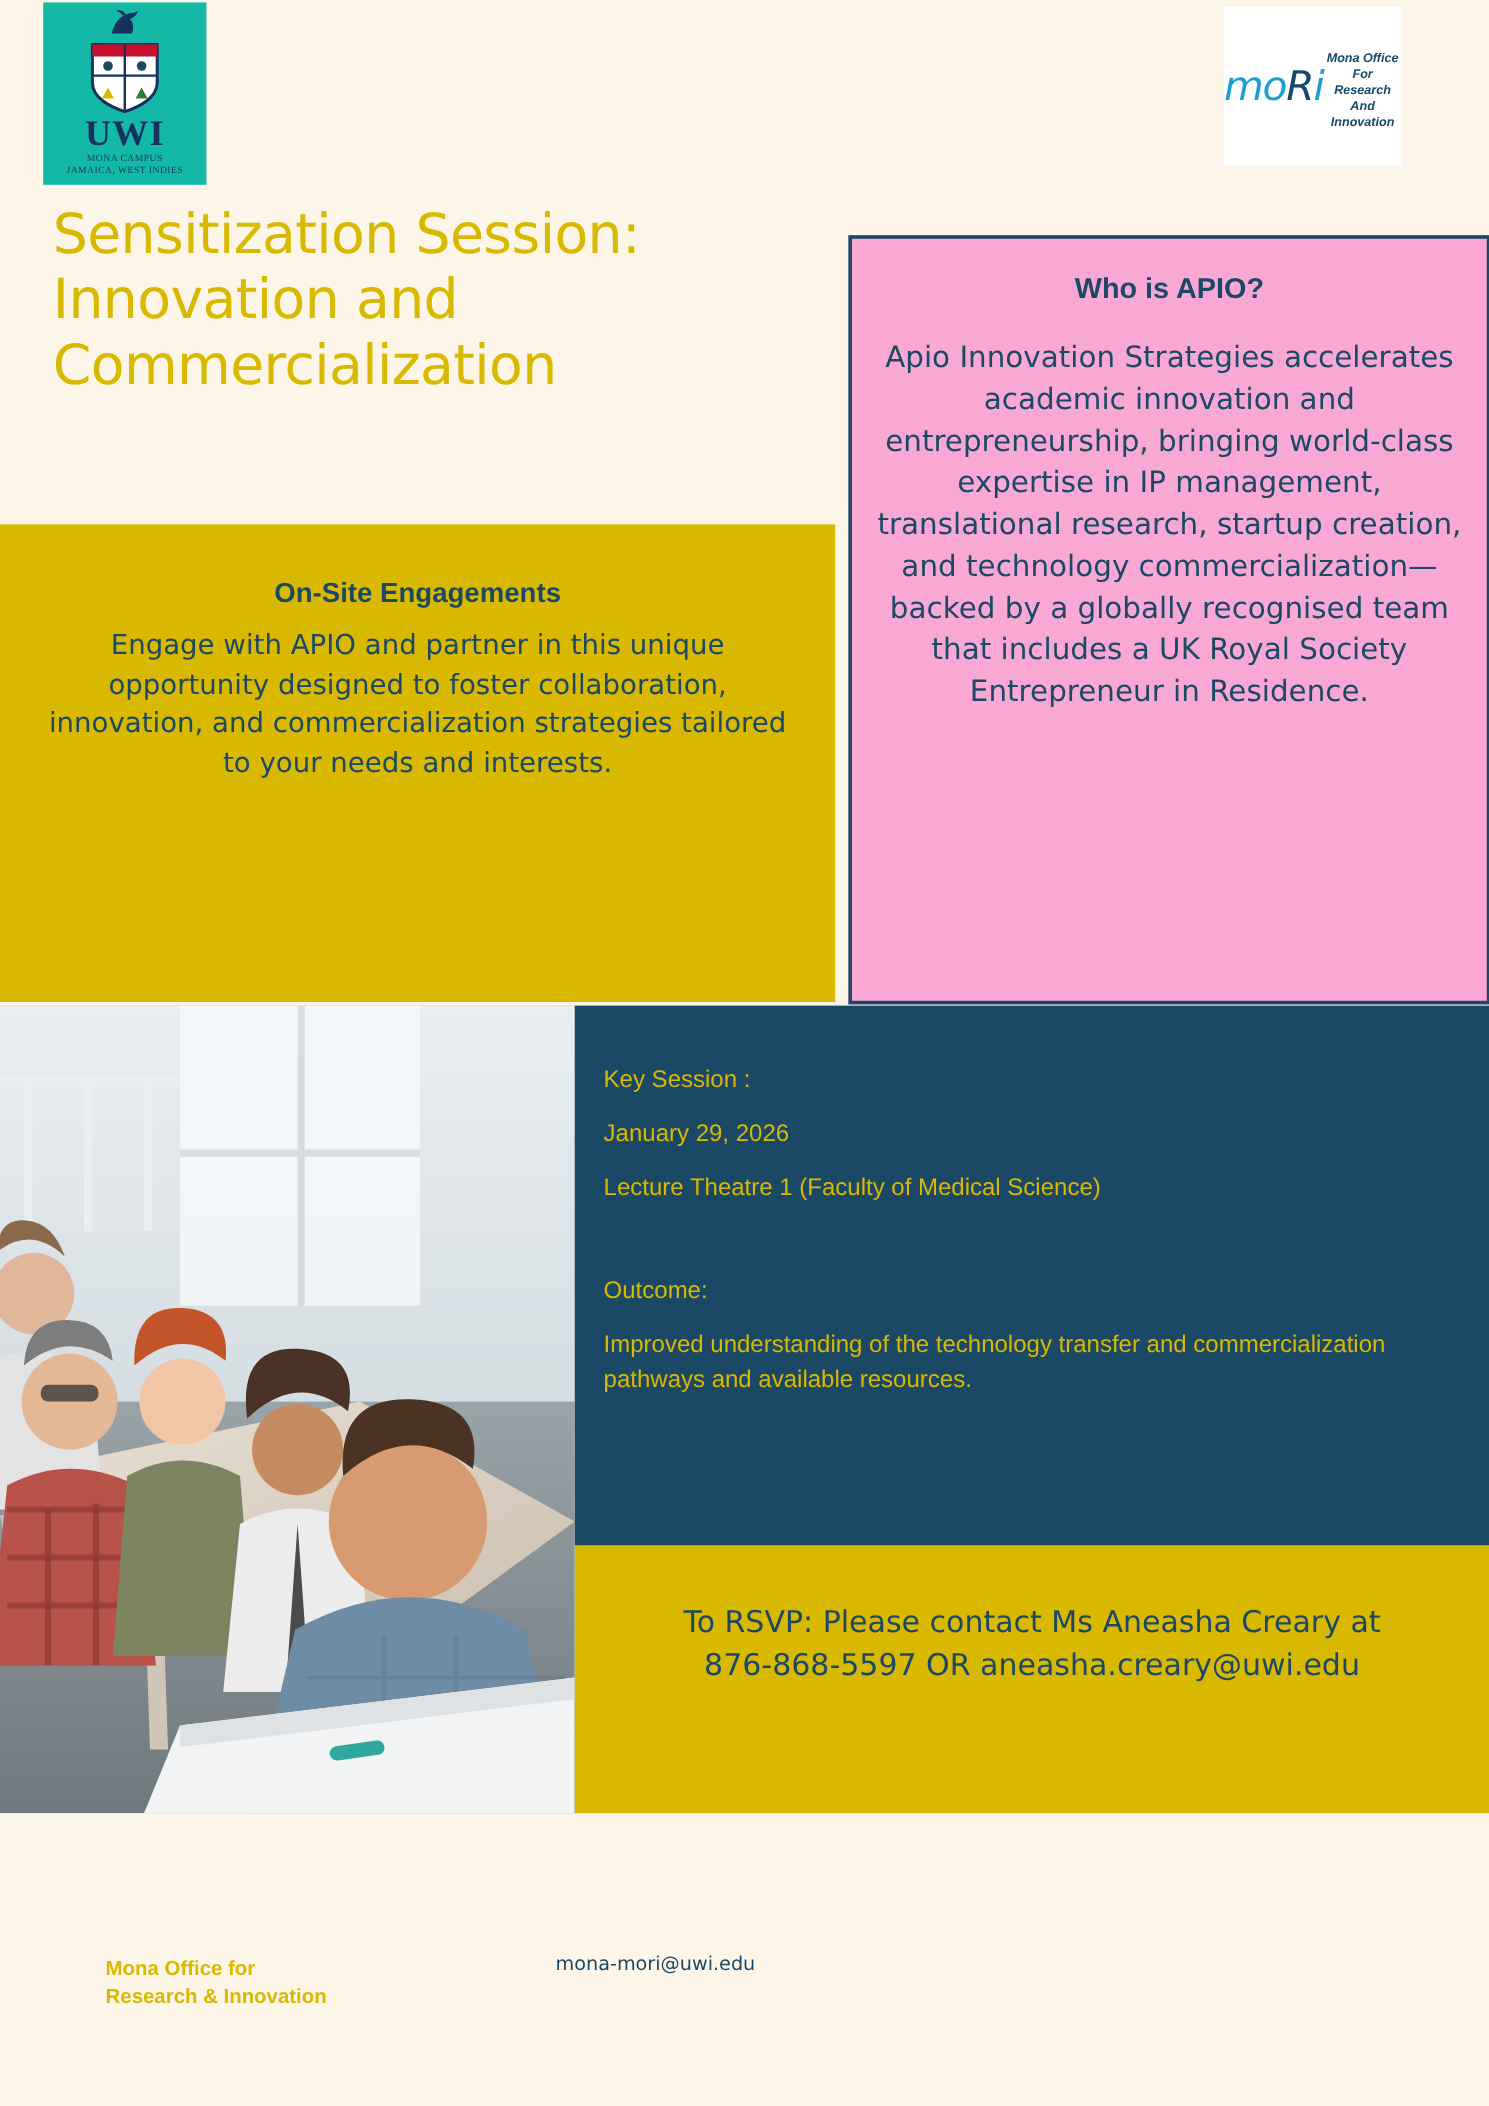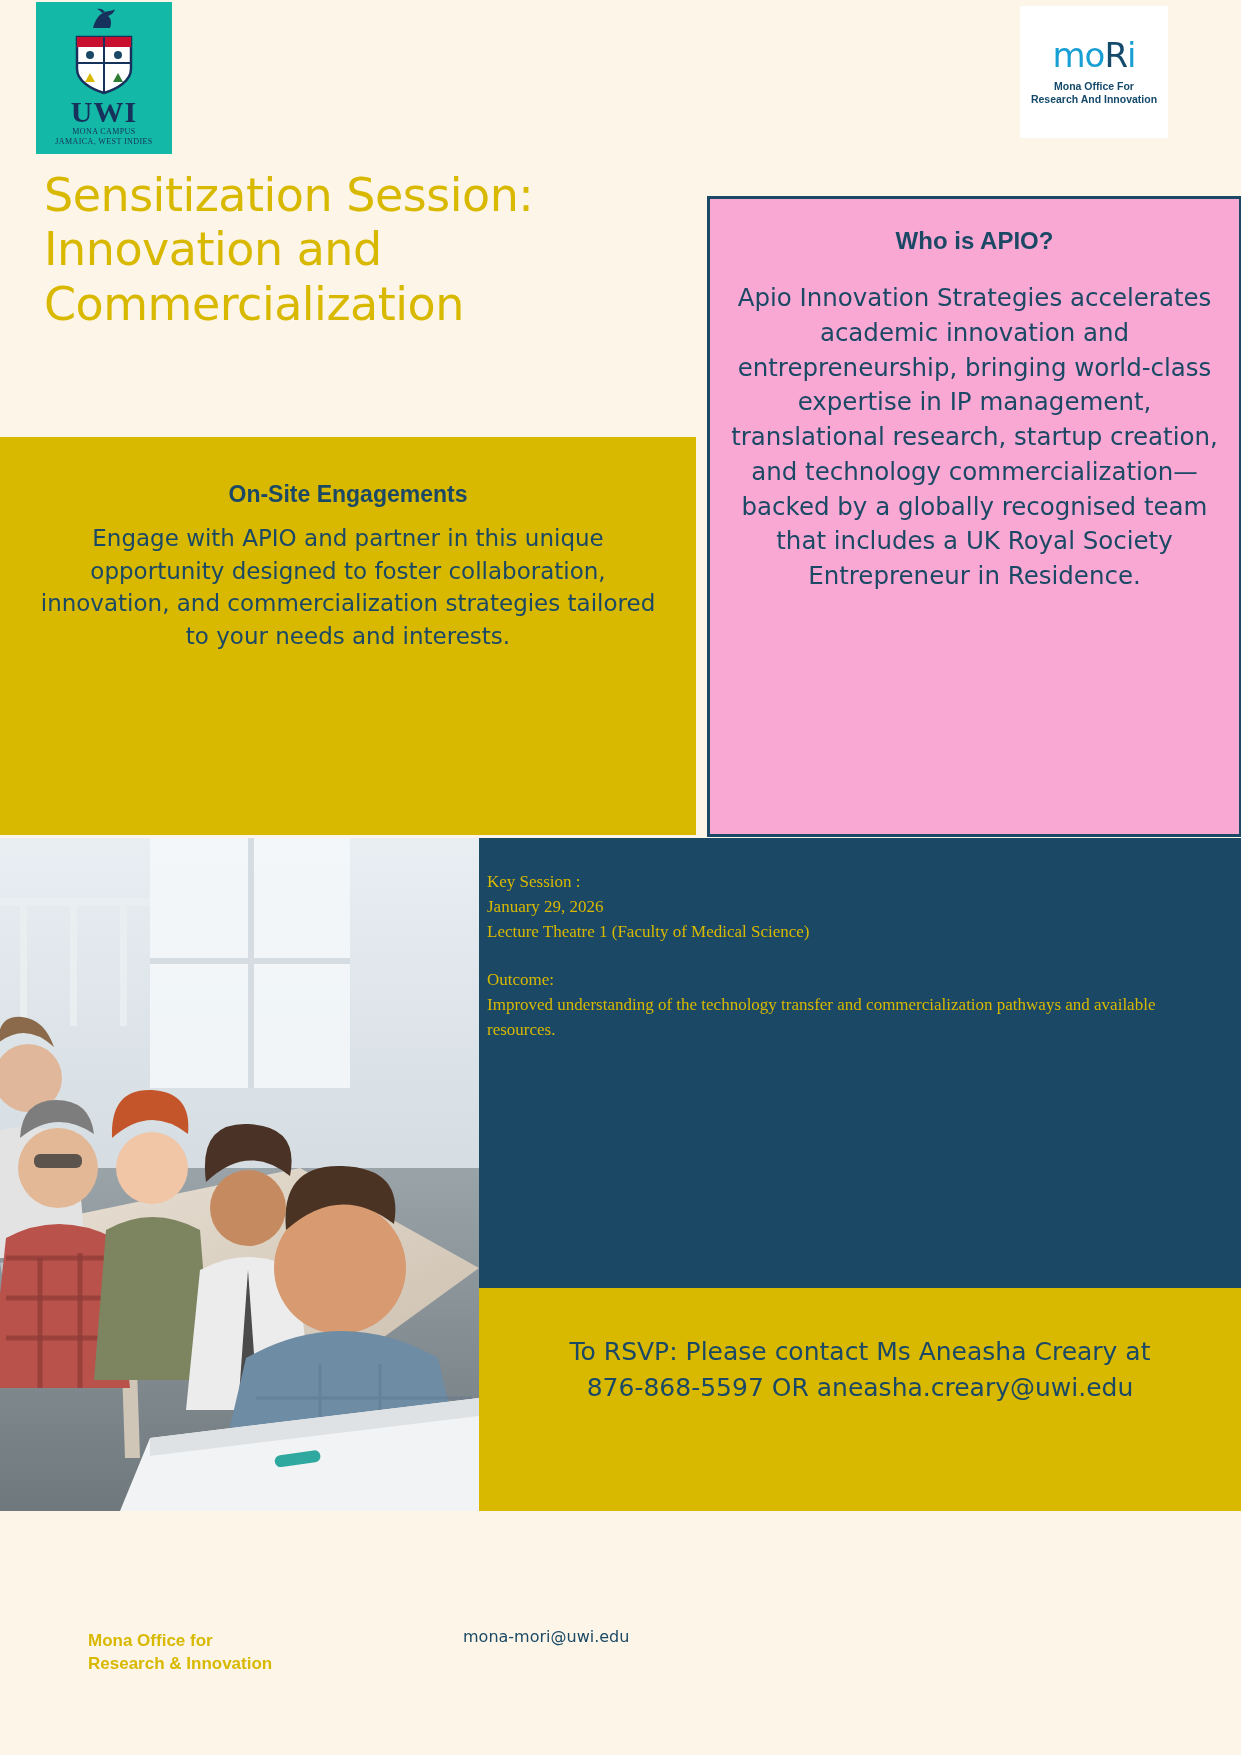--- a/index.html
+++ b/index.html
@@ -51,23 +51,24 @@
     line-height: 1.25;
   }
 
   
   .mori-logo {
     position: absolute;
     right: 73px; top: 6px;
     width: 148px; height: 132px;
     background: #ffffff;
     display: flex;
-    flex-direction: column;
+    flex-direction: row;
     align-items: center;
     justify-content: center;
+    font-style: italic;
   }
   .mori-mark {
     font-family: "DejaVu Sans", sans-serif;
     font-size: 34px;
     color: #1a9fd4;
     letter-spacing: -1px;
     line-height: 1;
     font-weight: 500;
   }
   .mori-mark .r { color:#154a6b; }
@@ -154,25 +155,25 @@
 
   
   .navy {
     position: absolute;
     left: 479px; top: 838px;
     width: 762px; height: 450px;
     background: #1b4965;
     padding: 32px 38px 0 8px;
   }
   .navy p {
-    margin: 0;
-    font-size: 17px;
+    margin: 16px;
+    font-size: 20px;
     line-height: 1.46;
     color: #d9b800;
-    font-family: Liberation Serif, serif;
+    font-family: Liberation Sans, sans-serif;
   }
   .navy .spacer { height: 24px; }
 
   
   .gold-bottom {
     position: absolute;
     left: 479px; top: 1288px;
     width: 762px; height: 223px;
     background: #d9b800;
     padding-top: 46px;

